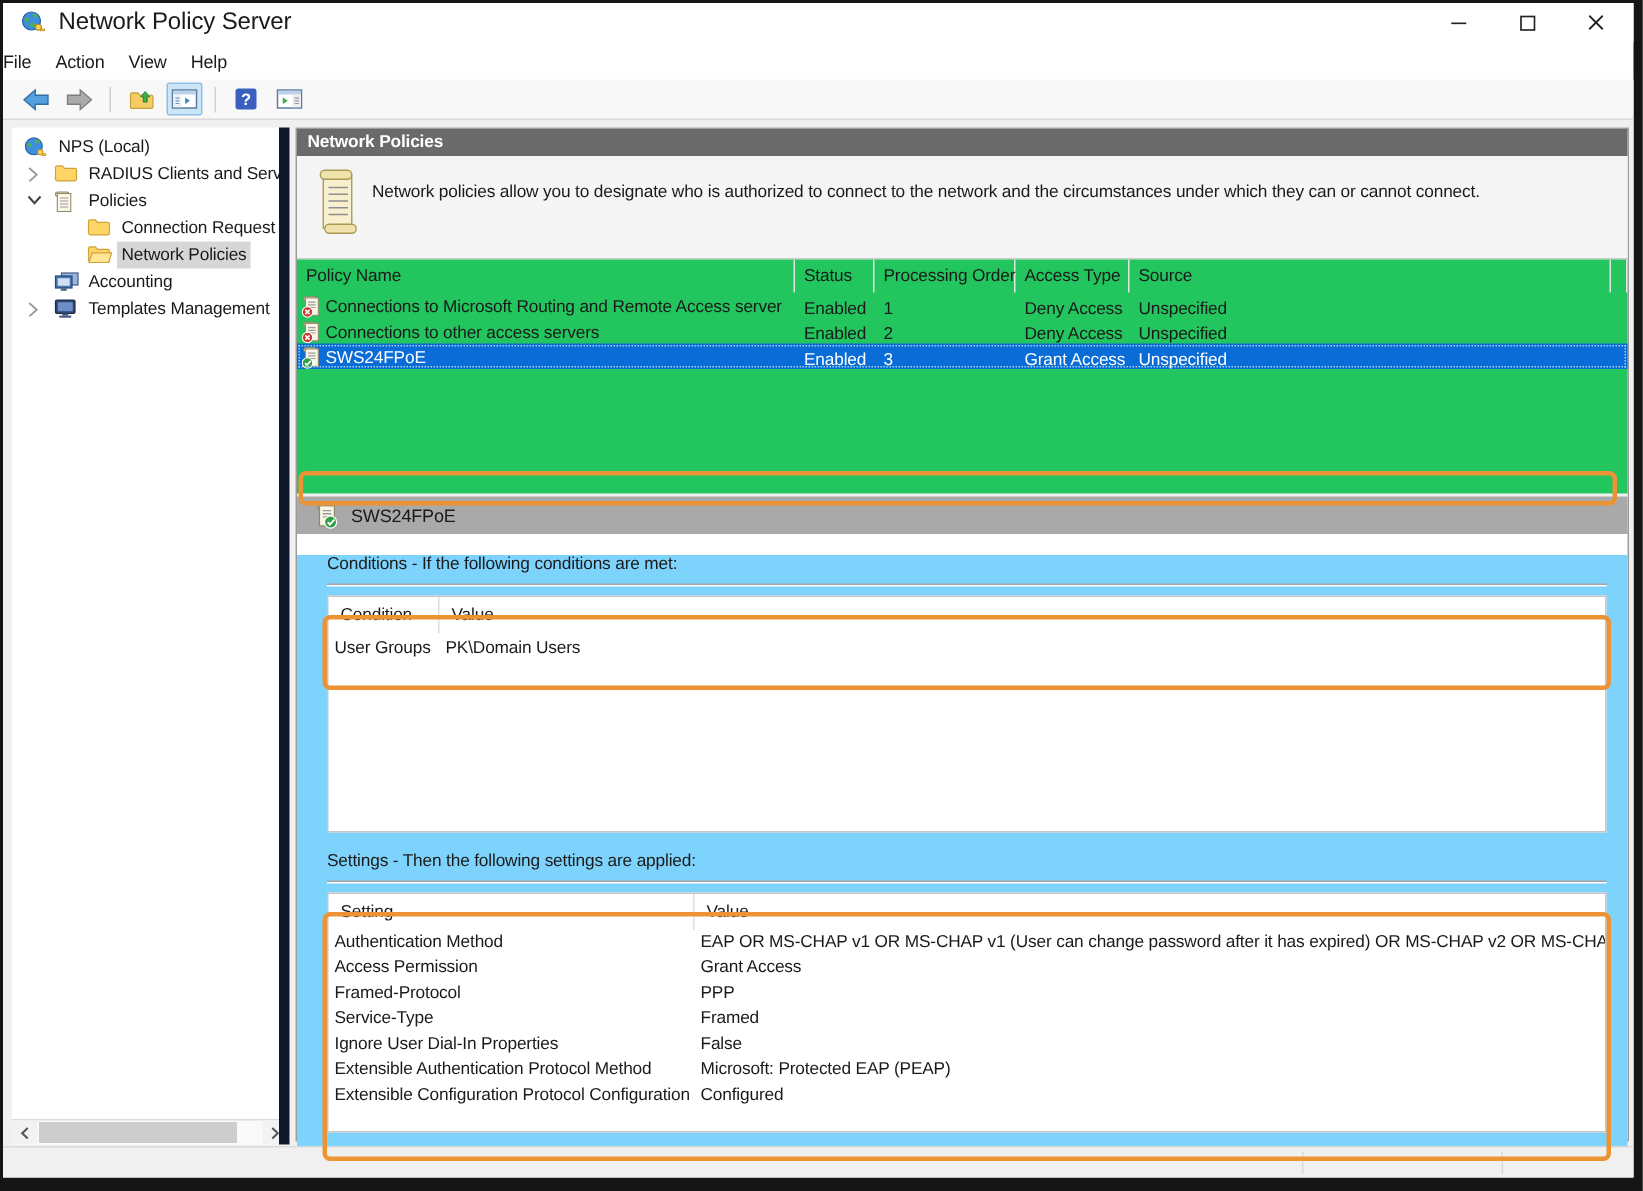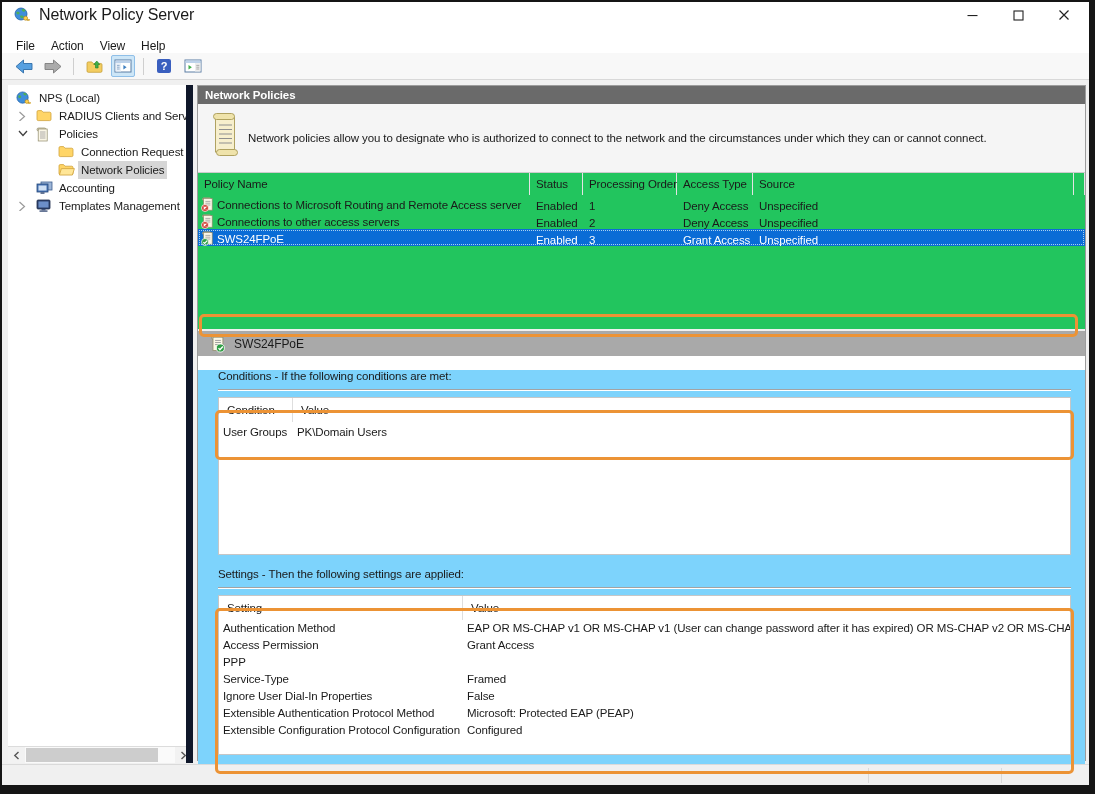--- a/index.html
+++ b/index.html
@@ -9,21 +9,21 @@
     font-size:11.5px;color:#1a1a1a;letter-spacing:-0.1px}
 
   
   .titlebar{position:absolute;left:0;top:0;right:0;height:26px;background:#fff;display:flex;align-items:center}
   .titlebar .app-ic{margin-left:12px;display:flex}
   .titlebar .ttl{margin-left:9px;font-size:16px}
   .win-controls{position:absolute;right:2px;top:0;height:26px;display:flex}
   .wbtn{width:46px;height:26px;display:flex;align-items:center;justify-content:center}
 
   
-  .menubar{position:absolute;left:0;top:26px;right:0;height:25px;display:flex;align-items:flex-end;padding-left:14px}
+  .menubar{position:absolute;left:0;top:26px;right:0;height:25px;display:flex;align-items:center;}
   .menu-item{margin-right:16px;font-size:12px}
 
   
   .toolbar{position:absolute;left:0;top:51px;right:0;height:27px;background:#f8f8f8;
     border-bottom:1px solid #d9d9d9;display:flex;align-items:center;padding-left:10px;gap:5px}
   .tbtn{height:22px;min-width:24px;display:flex;align-items:center;justify-content:center;border-radius:2px;border:1px solid transparent}
   .tbtn.active{background:#cde6f7;border:1px solid #8fbfe8}
   .tsep{width:1px;height:17px;background:#cfcfcf;margin:0 3px}
 
   
@@ -44,21 +44,21 @@
   .hscroll{position:absolute;left:0;bottom:0;width:184px;height:17px;background:#fafafa;border-top:1px solid #dcdcdc}
   .sbbtn{position:absolute;top:0;width:17px;height:16px;display:flex;align-items:center;justify-content:center;background:#f2f2f2}
   .sbbtn.left{left:0}.sbbtn.right{right:0}
   .sbthumb{position:absolute;left:18px;top:1px;width:132px;height:14px;background:#cdcdcd}
 
   
   .main-pane{position:absolute;left:195px;top:5px;width:889px;height:676px;background:#fff;border:1px solid #9c9c9c}
   .main-header{height:18px;background:#6a6a6a;color:#fff;font-weight:bold;font-size:11.5px;line-height:18px;padding-left:7px}
   .main-desc{position:relative;height:69px;background:#f5f5f5;border-bottom:1px solid #cccccc}
   .main-desc .dicon{position:absolute;left:14px;top:8px;display:flex}
-  .main-desc .dtext{position:absolute;left:50px;top:28px;white-space:nowrap}
+  .main-desc .dtext{position:absolute;left:50px;top:18px;white-space:nowrap}
 
   .policy-list{position:relative;height:156px;background:#22c55e}
   .pl-head{display:flex;height:22px;line-height:22px}
   .pl-head .c{border-right:1px solid #e4e4e4;padding-left:6px;white-space:nowrap}
   .pl-row{display:flex;height:17px;align-items:flex-end;white-space:nowrap}
   .c-name{width:332px}.c-status{width:53px}.c-order{width:94px}.c-access{width:76px}.c-source{width:321px}.c-fill{flex:1}
   .pl-row .c{padding-left:6px}
   .pl-row .c-name{display:flex;align-items:center;padding-left:2px;overflow:hidden}
   .pl-row .c-name .pic{margin:0 3px 0 1px;display:flex;flex:none}
   .pl-row.selected{background:#0a6cd6;color:#fff;outline:1px dotted #a8d0f0;outline-offset:-2px}
@@ -409,20 +409,21 @@
           </div>
           <div class="lv-row">
             <div class="rc set-col1">Authentication Method</div>
             <div class="rc">EAP OR MS-CHAP v1 OR MS-CHAP v1 (User can change password after it has expired) OR MS-CHAP v2 OR MS-CHAP ...</div>
           </div>
           <div class="lv-row">
             <div class="rc set-col1">Access Permission</div>
             <div class="rc">Grant Access</div>
           </div>
           <div class="lv-row">
+            <div class="rc set-col1">Framed-Protocol</div>
             <div class="rc">PPP</div>
           </div>
           <div class="lv-row">
             <div class="rc set-col1">Service-Type</div>
             <div class="rc">Framed</div>
           </div>
           <div class="lv-row">
             <div class="rc set-col1">Ignore User Dial-In Properties</div>
             <div class="rc">False</div>
           </div>

